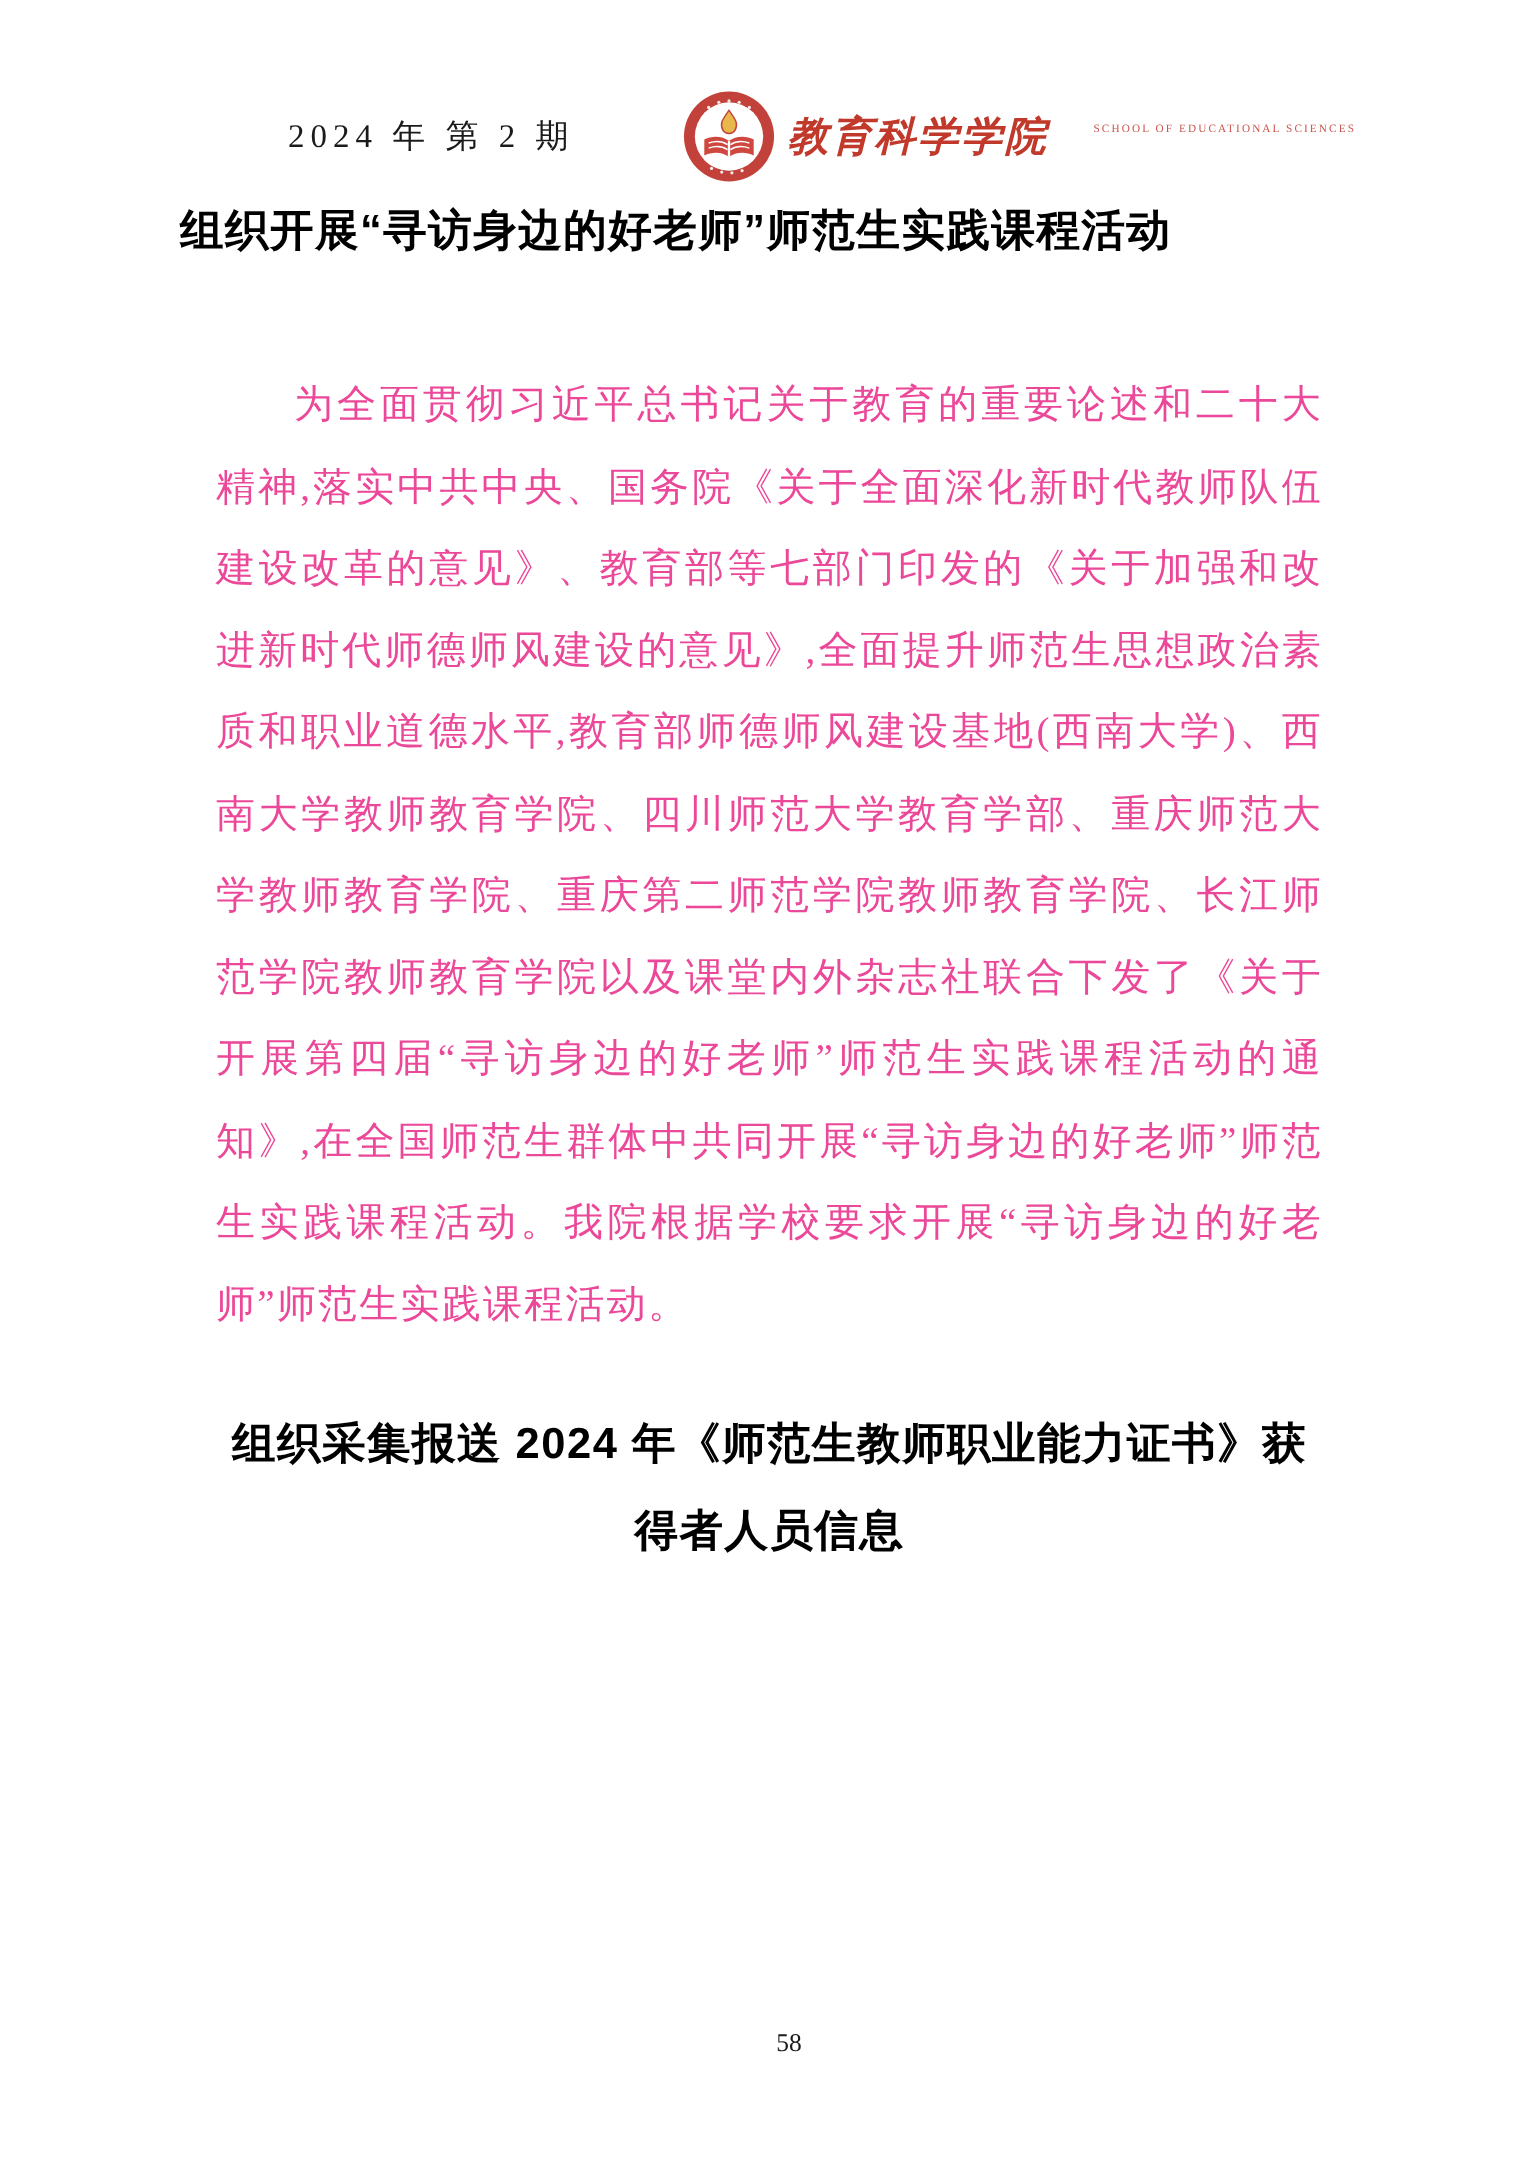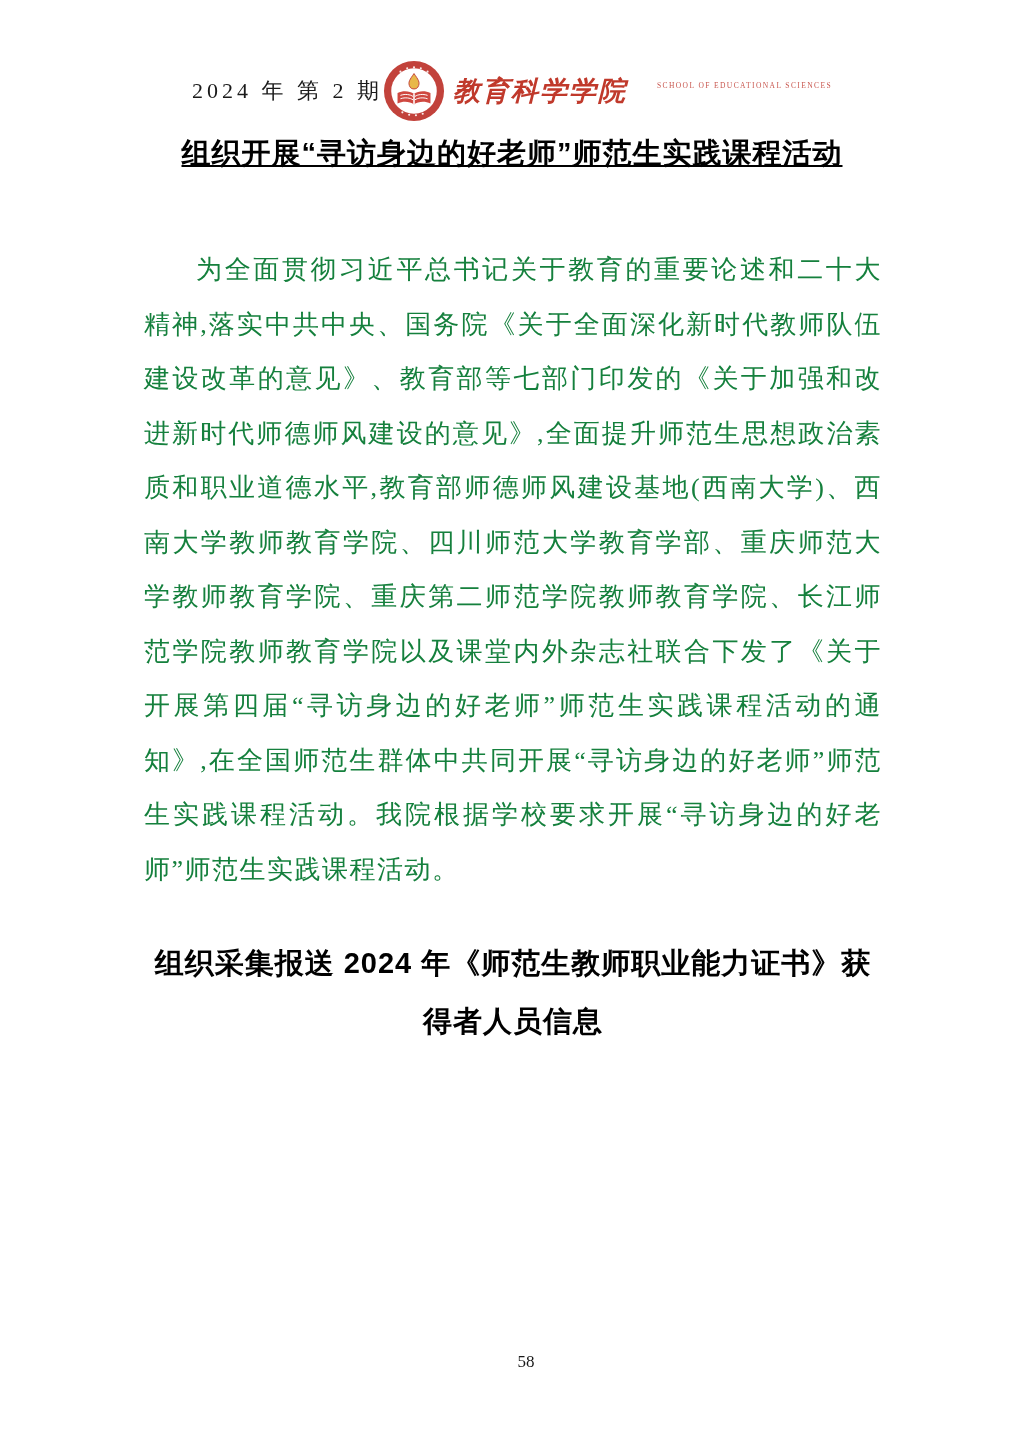--- a/index.html
+++ b/index.html
@@ -17,20 +17,21 @@
 
   
   .header {
     position: absolute;
     top: 58px;
     left: 192px;
     right: 120px;
     height: 66px;
     display: flex;
     align-items: center;
+    justify-content: space-between;
   }
   .issue {
     font-size: 22px;
     letter-spacing: 4px;
     color: #1a1a1a;
     white-space: nowrap;
   }
   .slogan {
     font-style: italic;
     font-size: 23px;
@@ -63,27 +64,26 @@
     white-space: nowrap;
     margin-left: 30px;
   }
 
   
   .title1 {
     position: absolute;
     top: 134px;
     left: 120px;
     right: 120px;
-    text-align: center;
+    text-align: left;
     font-family: "Liberation Sans", "DejaVu Sans", sans-serif;
     font-weight: bold;
     font-size: 29px;
     letter-spacing: 1px;
     color: #000000;
-    text-decoration: underline;
   }
   .title2 {
     position: absolute;
     top: 934px;
     left: 150px;
     right: 148px;
     text-align: center;
     font-family: "Liberation Sans", "DejaVu Sans", sans-serif;
     font-weight: bold;
     font-size: 29px;
@@ -95,21 +95,21 @@
   
   .body-para {
     position: absolute;
     left: 144px;
     right: 142px;
     font-size: 26px;
     line-height: 54.5px;
     letter-spacing: 1.5px;
     text-align: justify;
     text-indent: 2em;
-    color: #15803d;
+    color: #ec4899;
   }
   .para1 { top: 243px; }
   .para2 { top: 1097px; }
 
   
   .page-number {
     position: absolute;
     top: 1352px;
     left: 0;
     right: 0;

